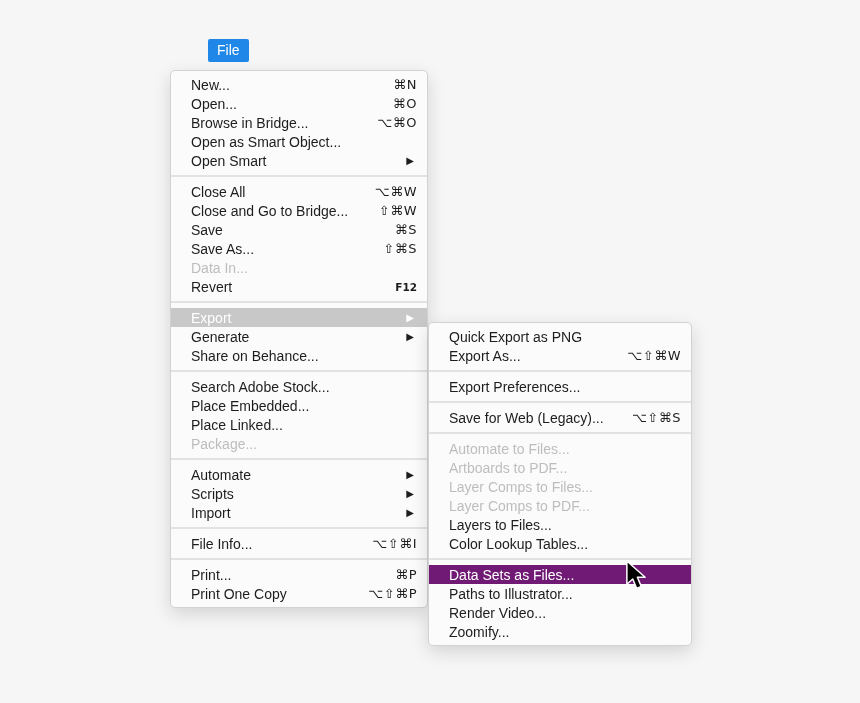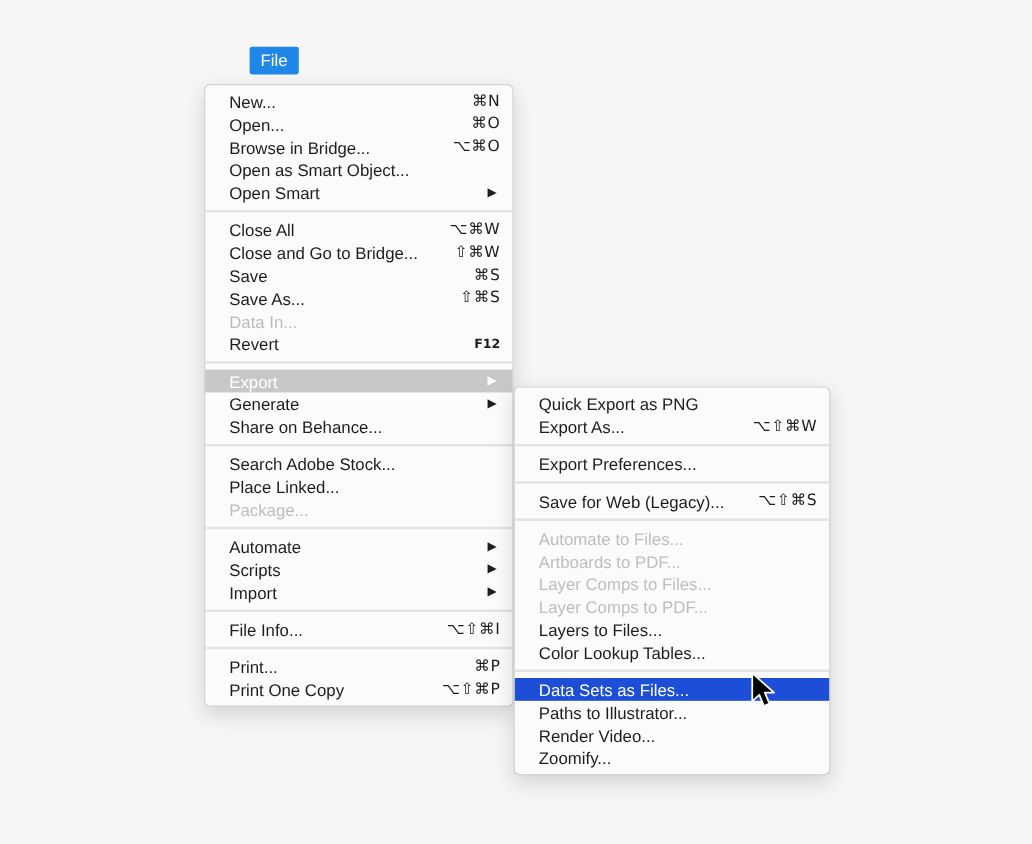--- a/index.html
+++ b/index.html
@@ -107,20 +107,23 @@
       <span class="arrow">▶</span>
     </div>
     <div class="menu-item">
       <span class="label">Share on Behance...</span>
     </div>
     <div class="menu-sep"></div>
     <div class="menu-item">
       <span class="label">Search Adobe Stock...</span>
     </div>
     <div class="menu-item">
+      <span class="label">Place Embedded...</span>
+    </div>
+    <div class="menu-item">
       <span class="label">Place Linked...</span>
     </div>
     <div class="menu-item disabled">
       <span class="label">Package...</span>
     </div>
     <div class="menu-sep"></div>
     <div class="menu-item">
       <span class="label">Automate</span>
       <span class="arrow">▶</span>
     </div>
@@ -178,21 +181,21 @@
     <div class="menu-item disabled">
       <span class="label">Layer Comps to PDF...</span>
     </div>
     <div class="menu-item">
       <span class="label">Layers to Files...</span>
     </div>
     <div class="menu-item">
       <span class="label">Color Lookup Tables...</span>
     </div>
     <div class="menu-sep"></div>
-    <div class="menu-item highlighted" style="background: #1d4ed8;">
+    <div class="menu-item highlighted" style="background: #701a75;">
       <span class="label">Data Sets as Files...</span>
     </div>
     <div class="menu-item">
       <span class="label">Paths to Illustrator...</span>
     </div>
     <div class="menu-item">
       <span class="label">Render Video...</span>
     </div>
     <div class="menu-item">
       <span class="label">Zoomify...</span>

